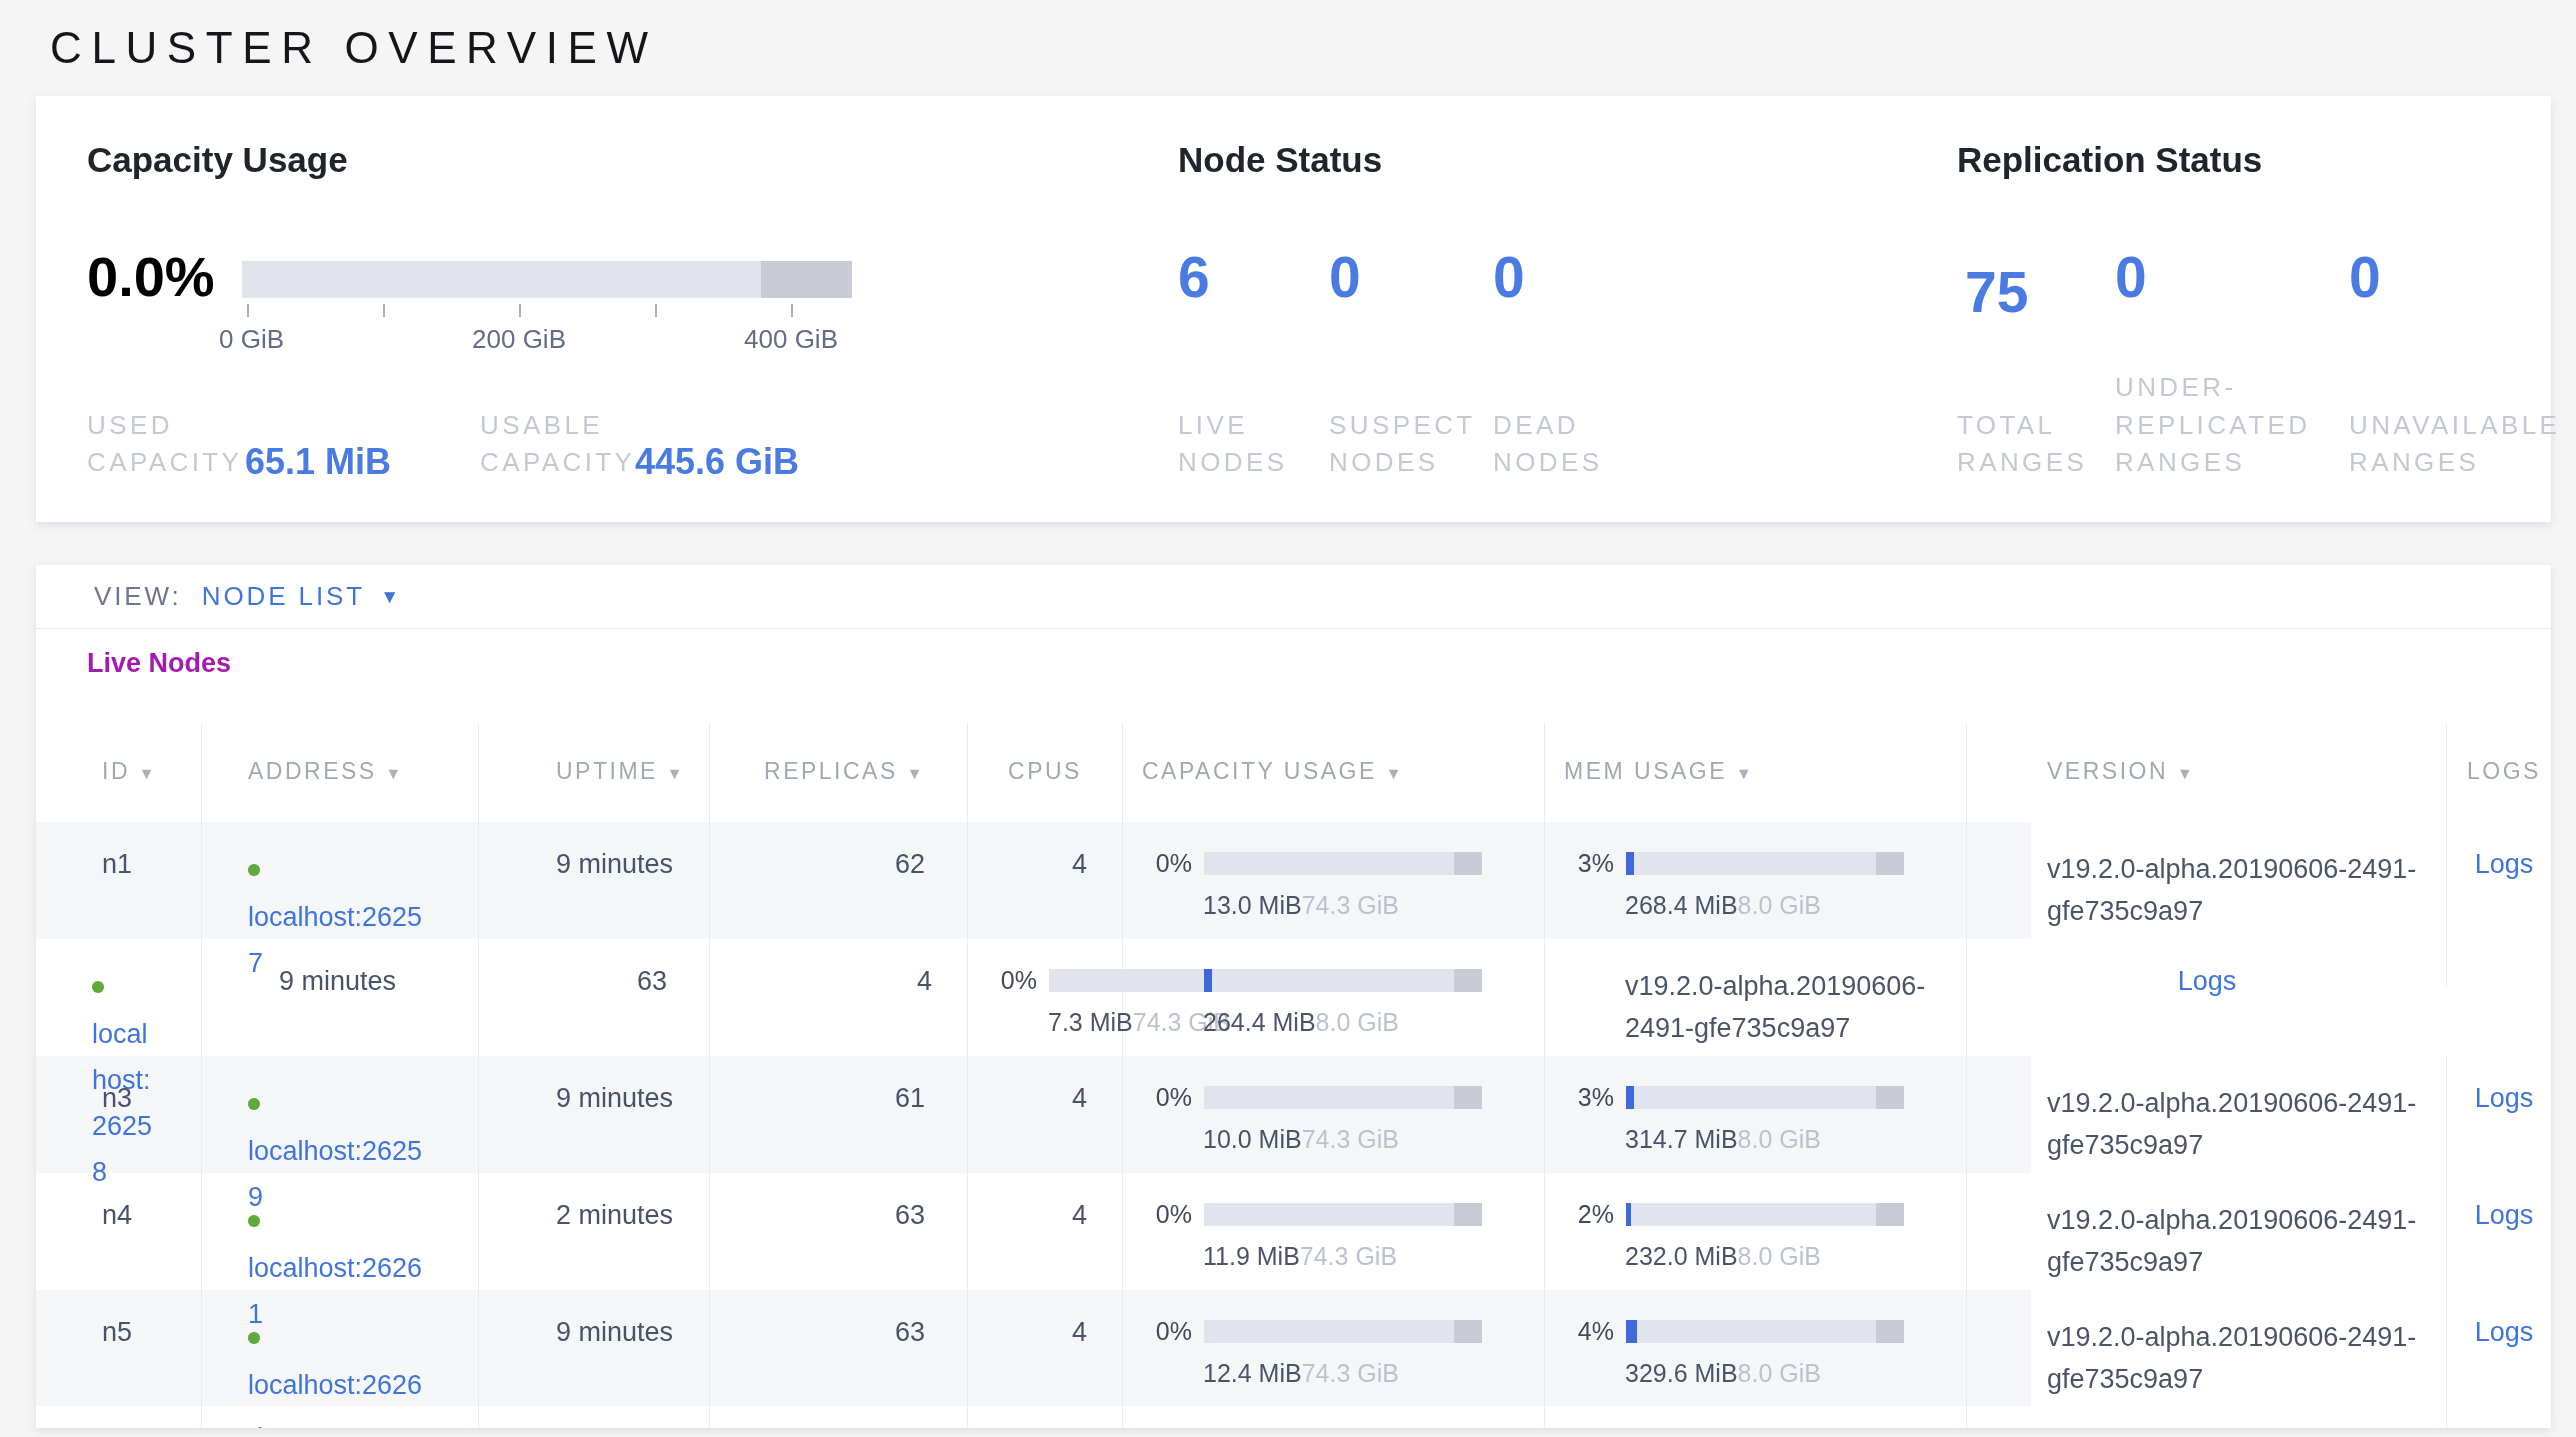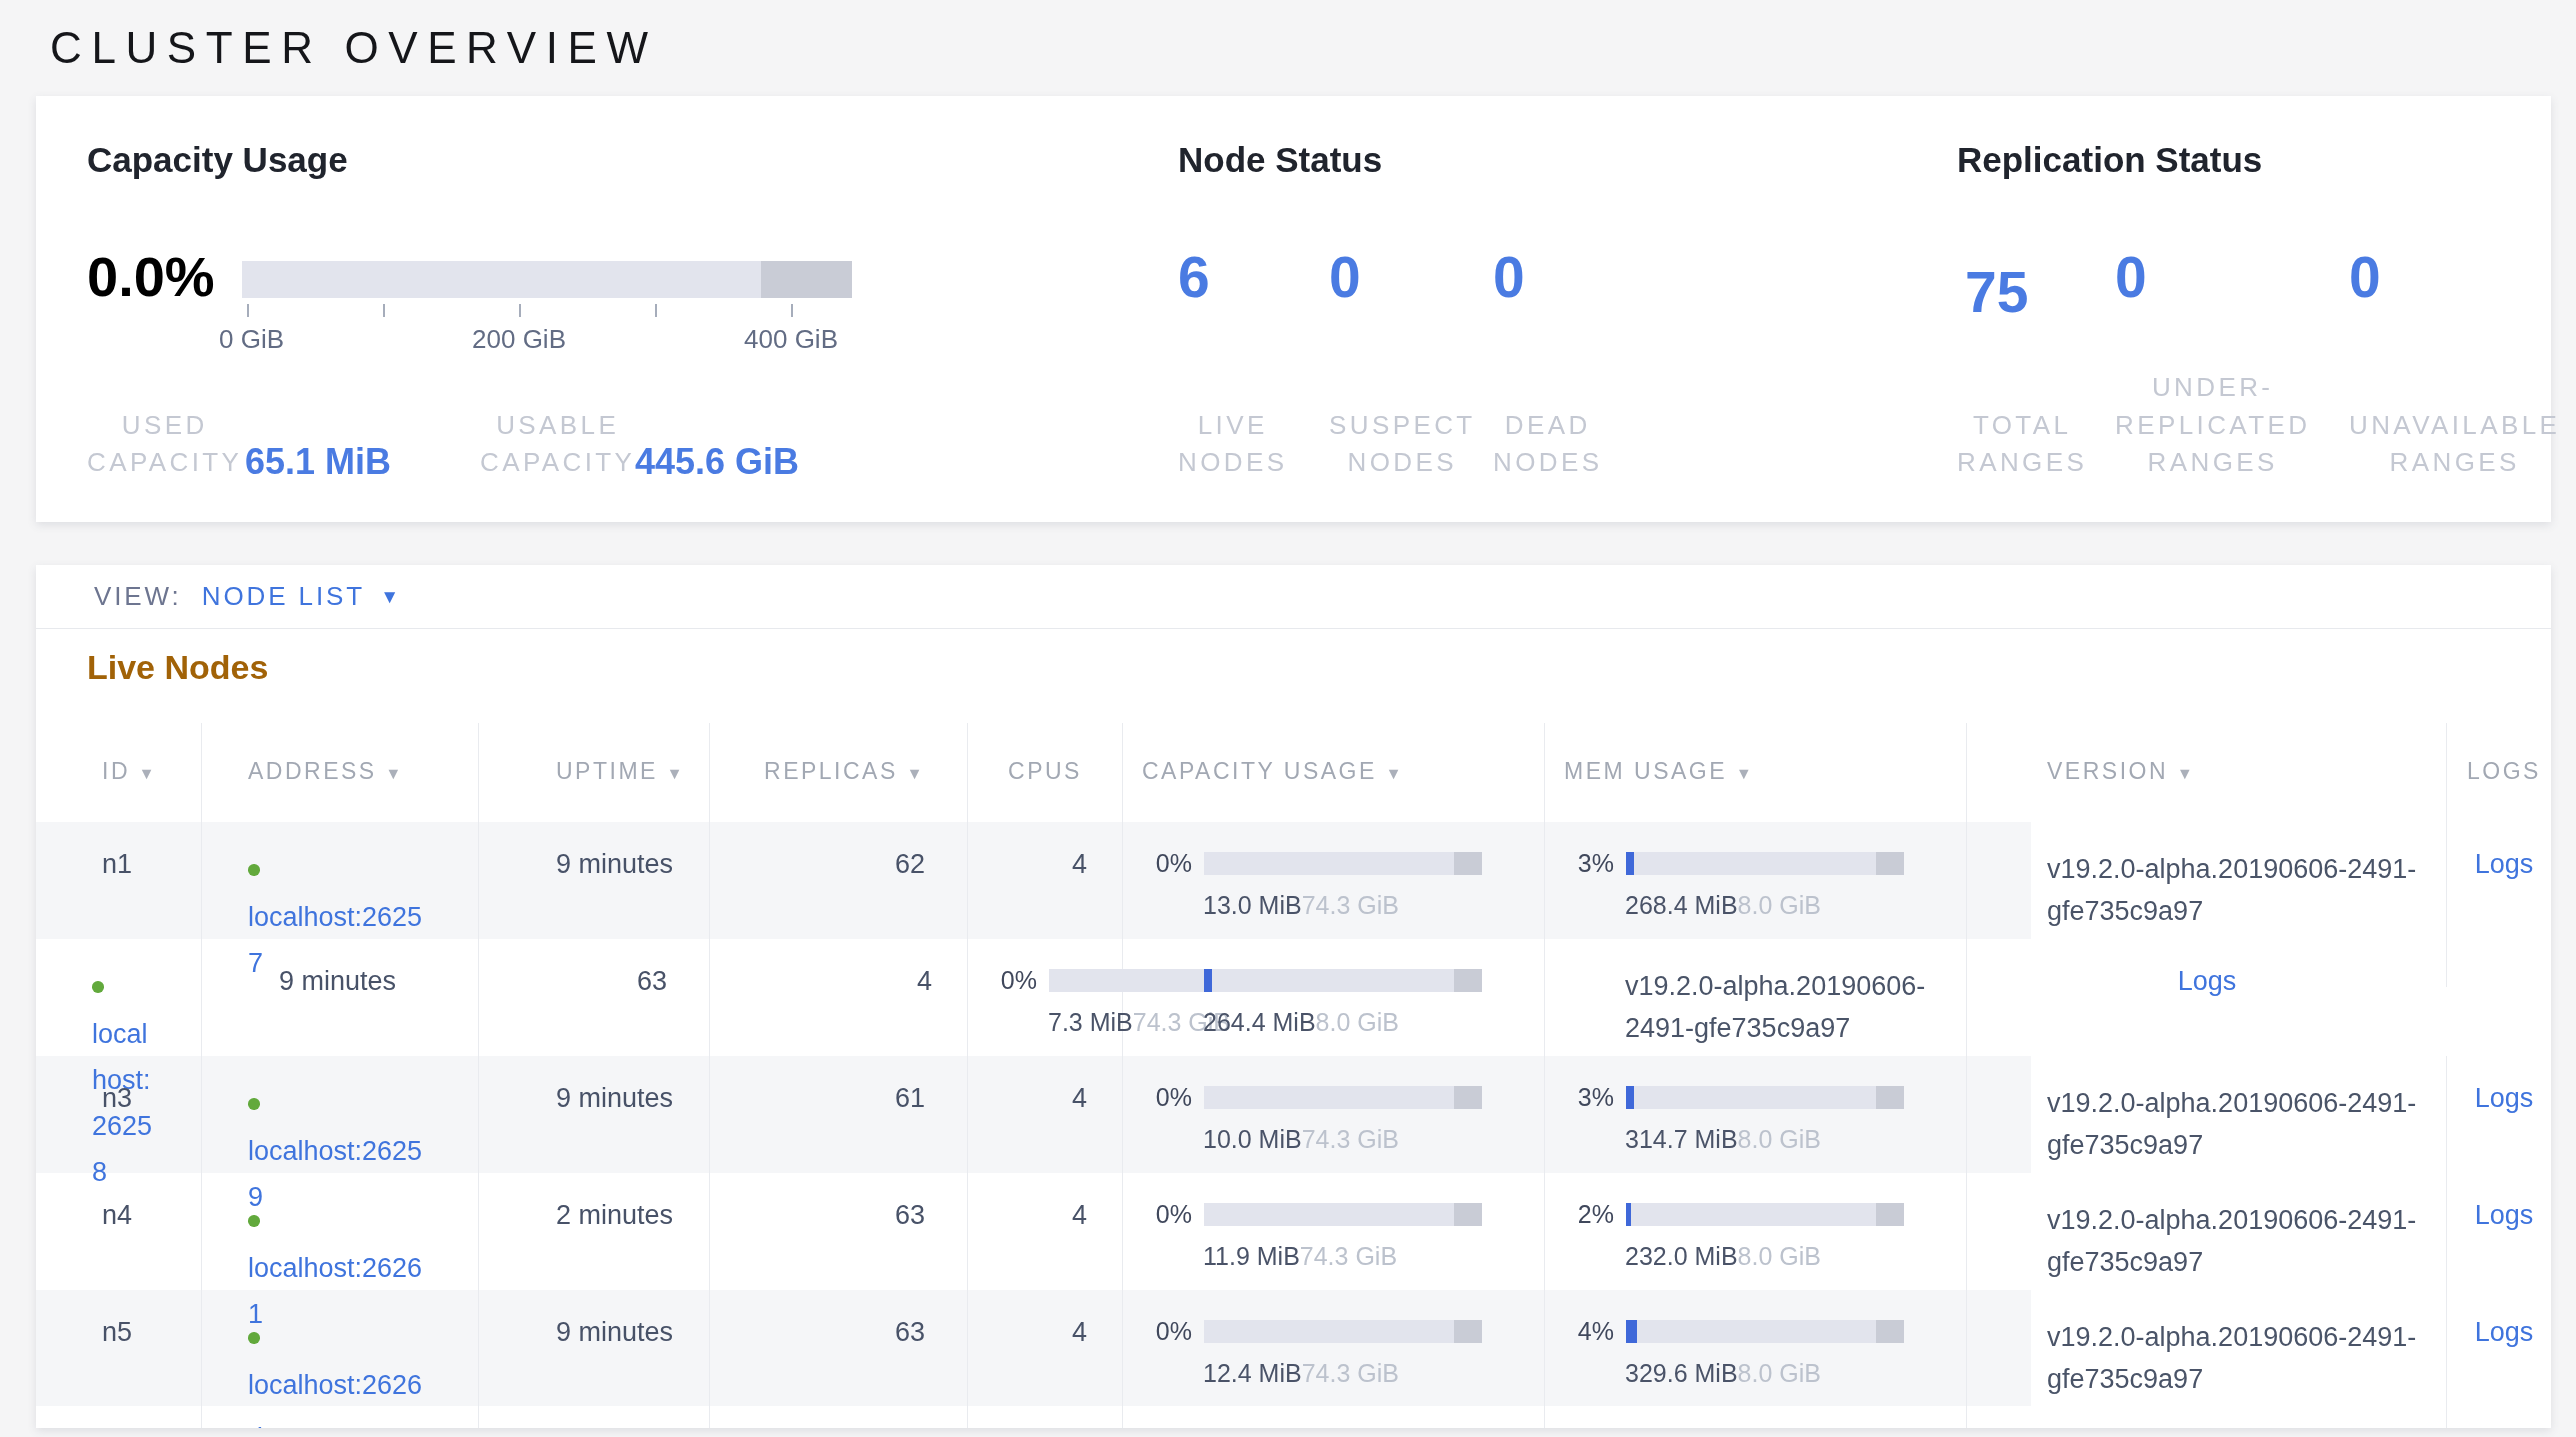--- a/index.html
+++ b/index.html
@@ -21,21 +21,21 @@
     position:absolute; left:36px; width:2515px; background:#ffffff;
     box-shadow:0 2.9px 8.6px rgba(70,80,100,0.13);
   }
   .summary-card { top:96px; height:426px; }
   .table-card   { top:565px; height:863px; overflow:hidden; }
 
   .sec-title { position:absolute; font-size:35px; font-weight:700; color:#20242d; white-space:nowrap; }
   .stat-big  { position:absolute; font-size:57px; font-weight:600; color:#4a7be2; line-height:1; }
   .stat-label {
     position:absolute; bottom:40px; font-size:26px; letter-spacing:3.4px;
-    color:#c4c8d2; line-height:1.45; white-space:nowrap; font-weight:400;text-align:center;
+    color:#c4c8d2; line-height:1.45; white-space:nowrap; font-weight:400;
   }
   .stat-value-sm { position:absolute; bottom:42px; font-size:36px; font-weight:600; color:#4a7be2; line-height:1; white-space:nowrap; }
 
   
   .cap-percent { position:absolute; left:51px; top:153px; font-size:56px; font-weight:600; color:#000000; line-height:1; }
   .cap-bar-group { position:absolute; left:206px; top:165px; width:610px; }
   .meter { position:relative; overflow:hidden; }
   .meter-track { position:absolute; inset:0; background:#e2e4ed; }
   .meter-tail  { position:absolute; top:0; bottom:0; right:0; width:15%; background:#c9ccd6; }
   .meter-fill  { position:absolute; top:0; bottom:0; left:0; background:#3f68d9; }
@@ -49,21 +49,21 @@
   .view-bar {
     position:absolute; top:0; left:0; right:0; height:64px;
     border-bottom:1.9px solid #e7e9ed;
     display:flex; align-items:center; padding-left:58px;
   }
   .view-label { font-size:26px; letter-spacing:2.9px; color:#6d7590; margin-right:20px; }
   .view-select { display:flex; align-items:center; cursor:pointer; }
   .view-selected { font-size:26px; letter-spacing:2.9px; color:#3f74dd; font-weight:400; }
   .dd-arrow { font-size:19px; color:#3f74dd; margin-left:15.3px; }
 
-  .table-title { position:absolute; left:51px; top:83px; font-size:34px; font-weight:700; color:#a16207; }
+  .table-title { position:absolute; left:51px; top:83px; font-size:27px; font-weight:700; color:#a21caf; }
 
   
   .thead, .trow, .partial-row {
     display:grid;
     grid-template-columns:156px 277px 231px 258px 155px 422px 422px 480px 114px;
     width:1995px;
     padding-left:10px;
   }
   .thead { position:absolute; top:158px; left:0; height:99px; }
   .tbody { position:absolute; top:257px; left:0; }

